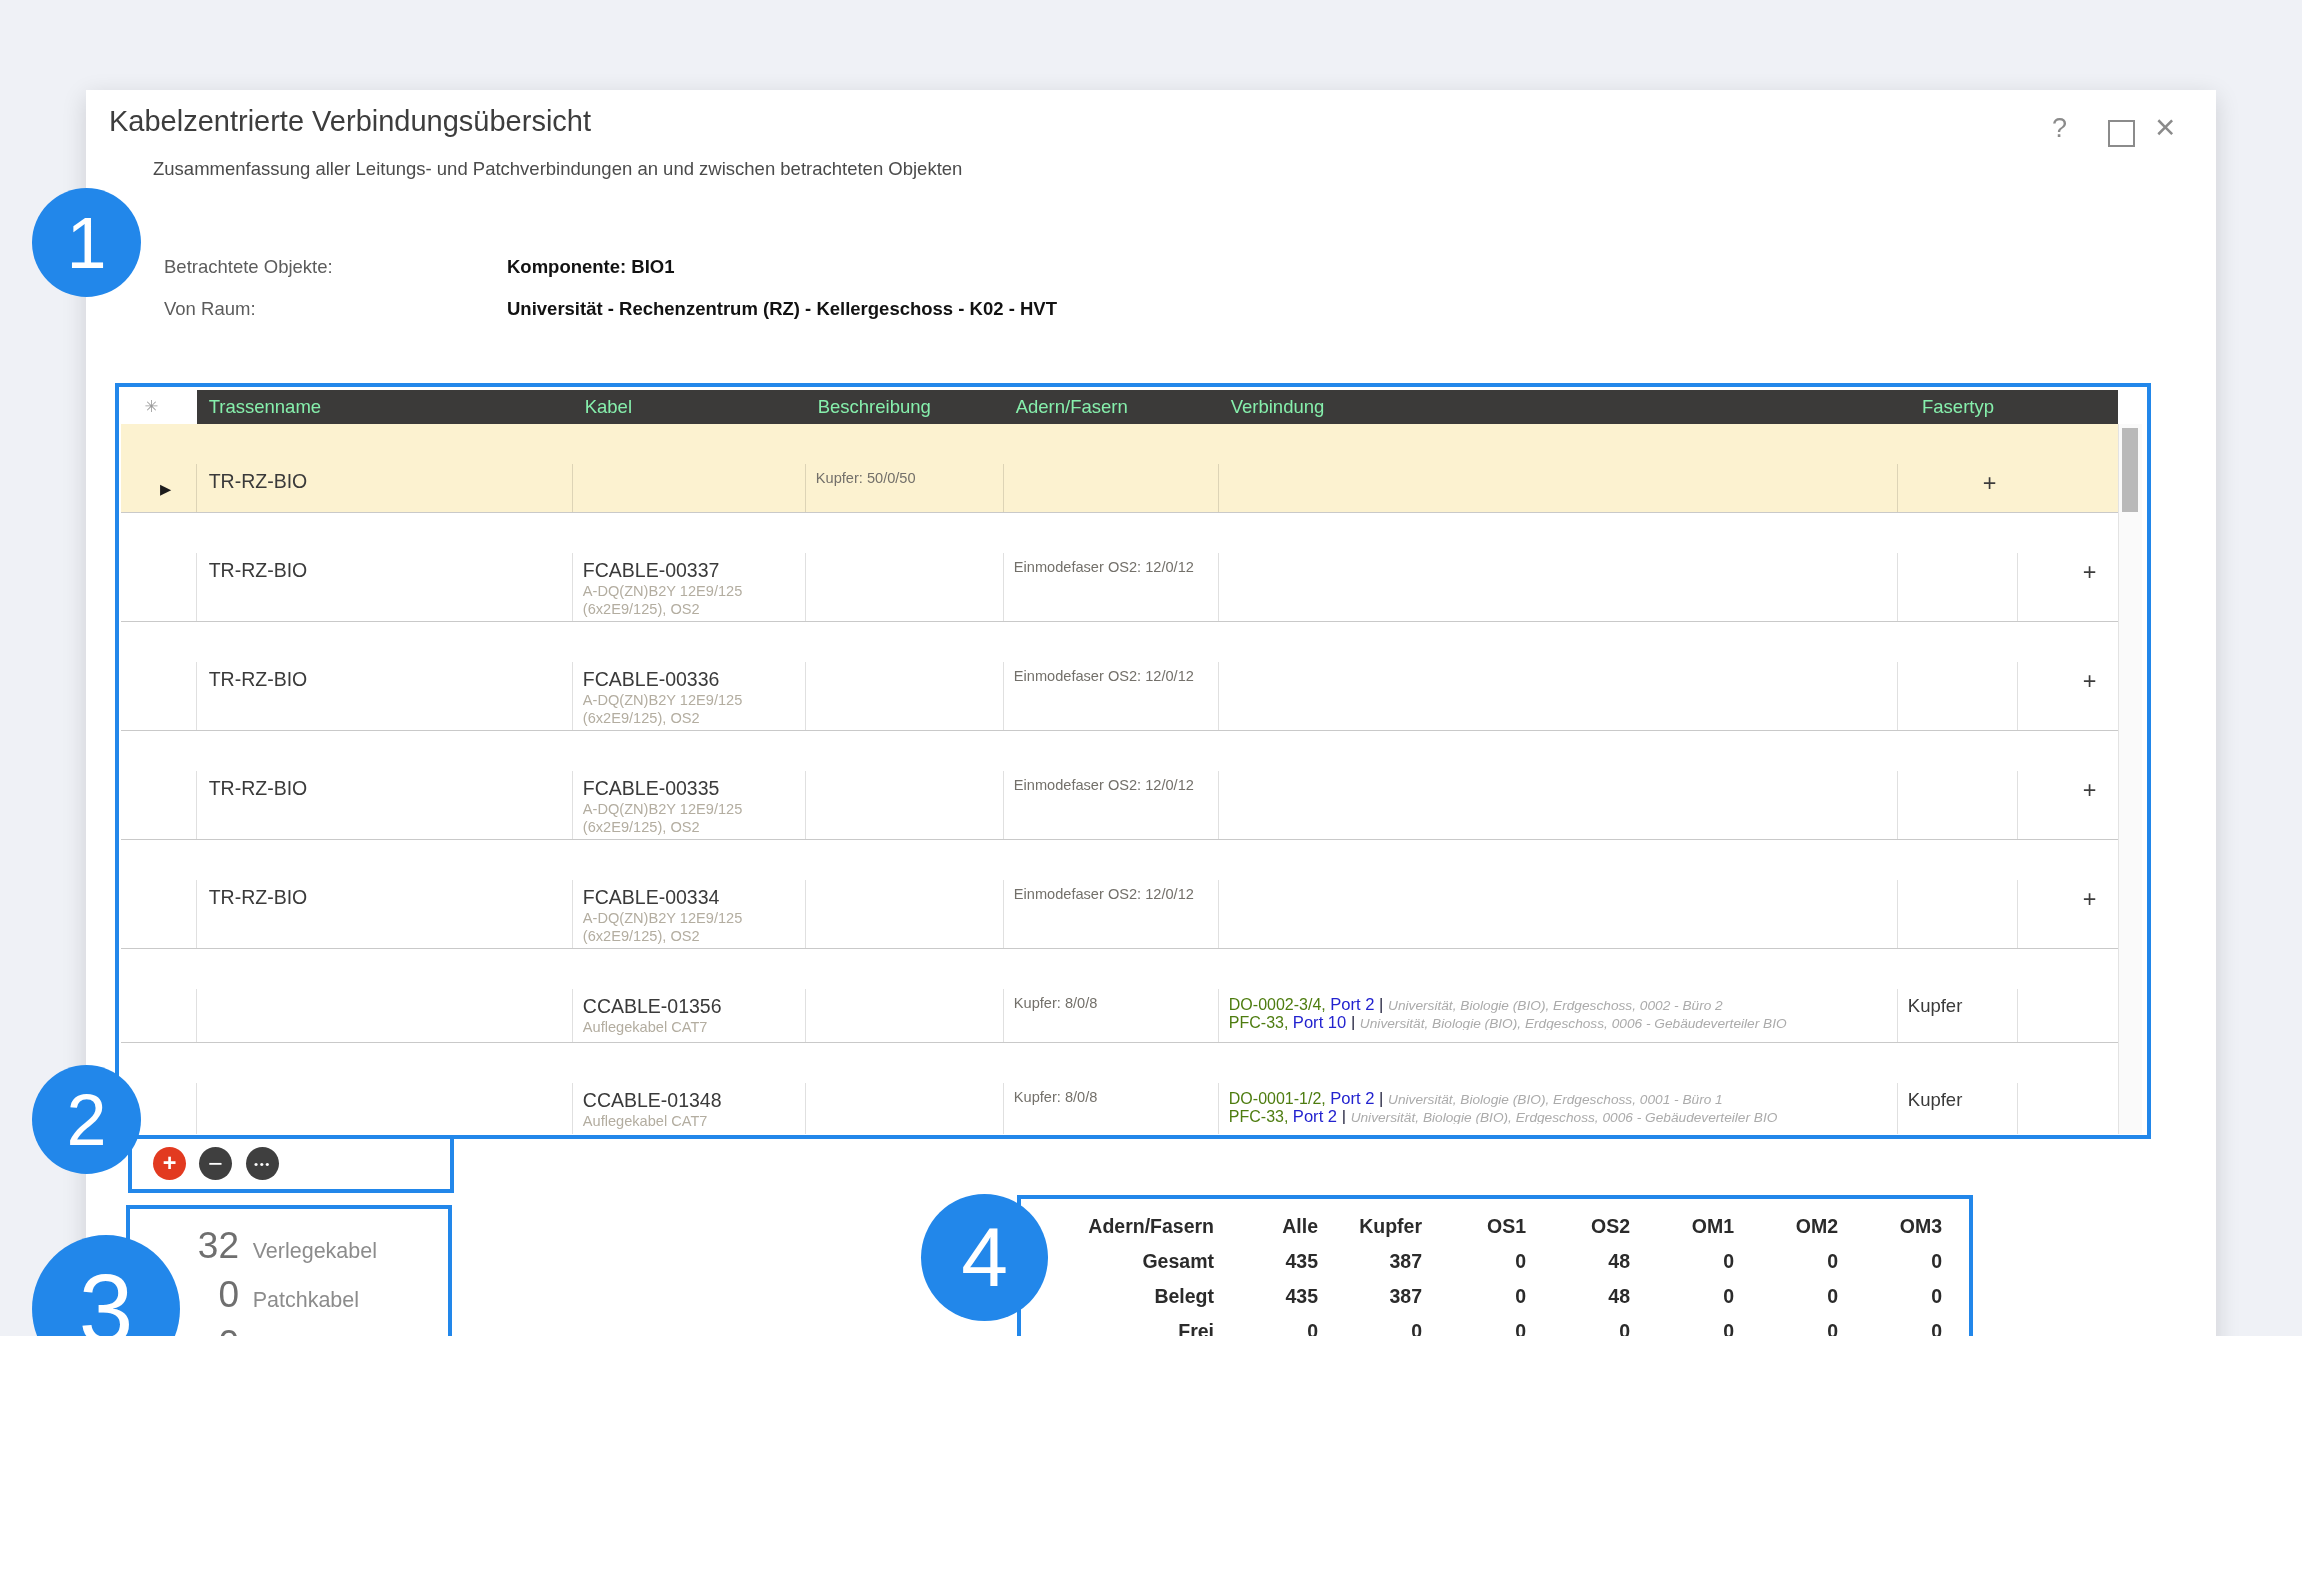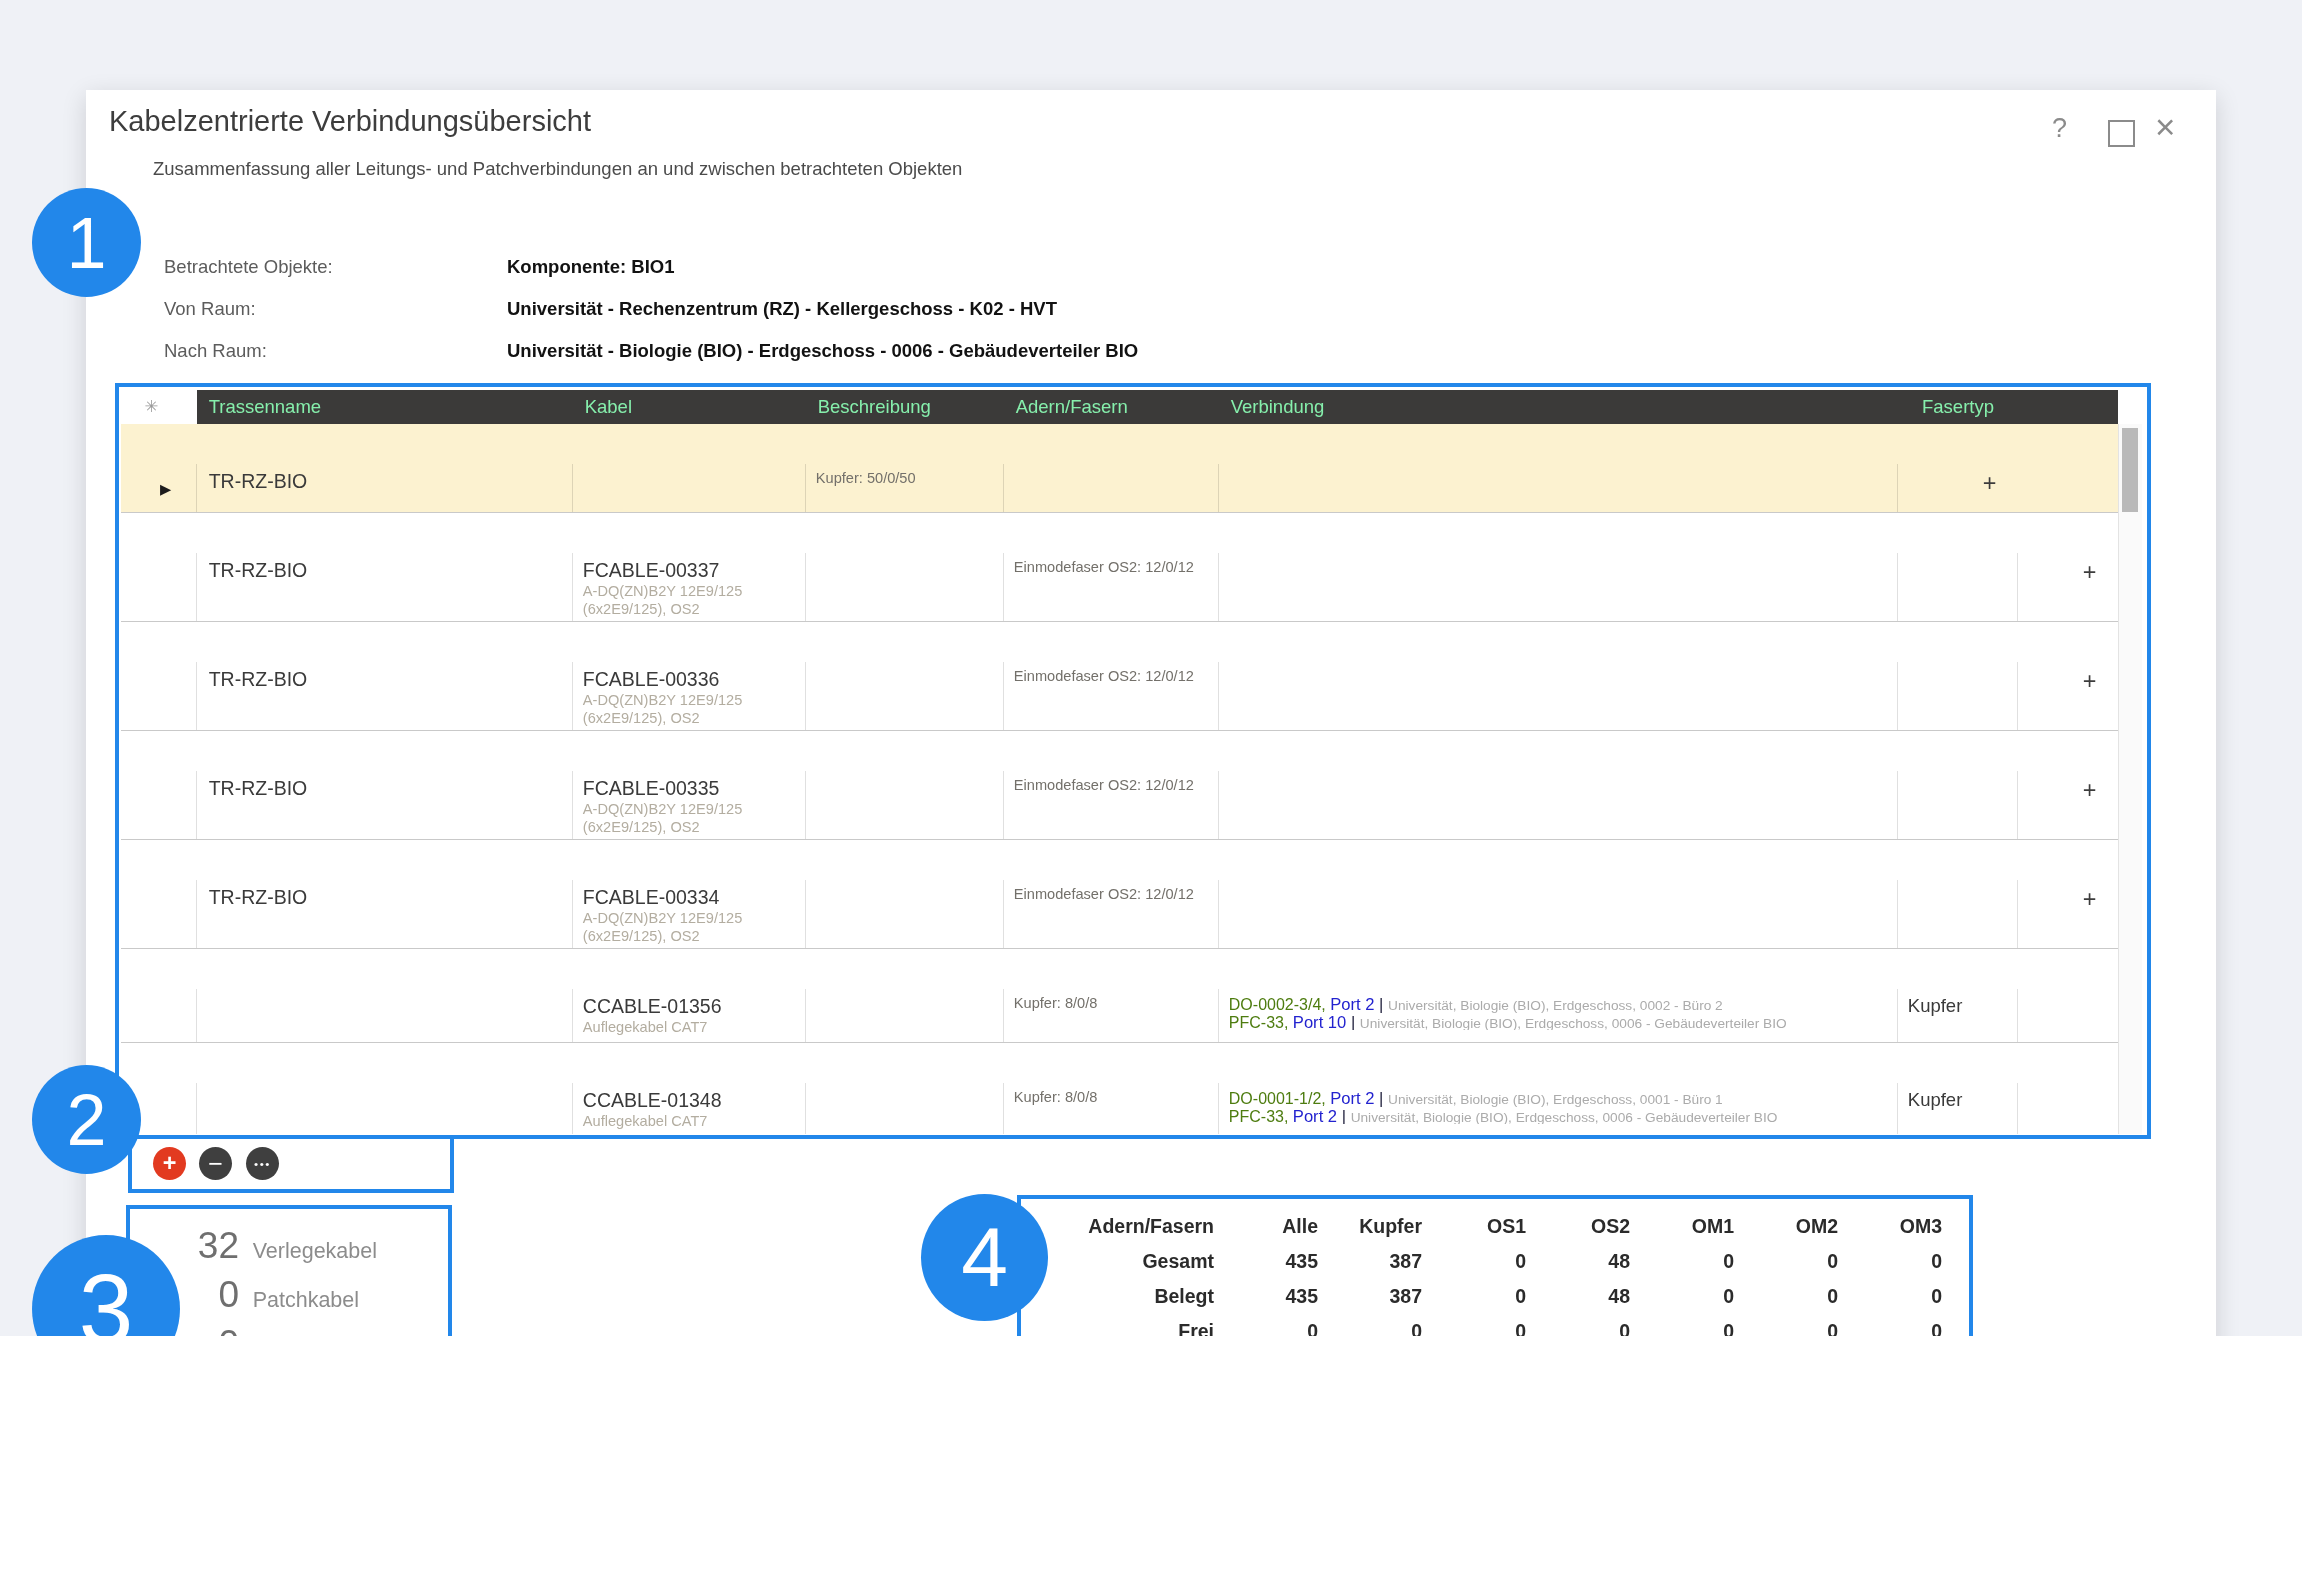--- a/index.html
+++ b/index.html
@@ -40,21 +40,21 @@
   .c-trasse{font-size:19.5px;color:#3a3a3a;padding-left:11.7px;}
   .c-kabel{display:flex;flex-direction:column;justify-content:space-between;}
   .kname{font-size:19.5px;color:#3a3a3a;}
   .ktype{font-size:14.6px;color:#b3ada0;line-height:1.25;padding-bottom:2px;}
   .adern{font-size:14.6px;color:#73706a;}
   .c-verb{display:flex;flex-direction:column;justify-content:space-between;padding-bottom:11.7px;}
   .vline{white-space:nowrap;overflow:hidden;}
   .vdev{font-size:16px;color:#4d7c0f;}
   .vport{font-size:16.6px;color:#2222cf;}
   .vsep{font-size:16.6px;color:#23233f;}
-  .vloc{font-size:13.7px;color:#ababab;}
+  .vloc{font-size:13.7px;color:#ababab;font-style:italic;}
   .c-faser{font-size:18.5px;color:#3a3a3a;}
   .c-plus{font-size:23.4px;color:#3c3c3c;text-align:right;padding-right:21.5px;padding-top:5.9px;}
   .grid-scroll{width:23.4px;background:#fafafa;border-left:1px solid #e3e3e3;position:relative;
                margin-top:34px;height:710px;}
   .thumb{position:absolute;left:2.9px;top:3.9px;width:16.6px;height:84px;background:#b9b9b9;}
 
   
   .abox{position:absolute;border:4.9px solid #2287ea;box-sizing:border-box;pointer-events:none;}
   .box1{left:115px;top:383px;width:2036px;height:756px;}
   .box2{left:128px;top:1135px;width:326px;height:58px;}
@@ -109,24 +109,20 @@
 
   <div class="info">
     <div class="inforow">
       <div class="ilabel">Betrachtete Objekte:</div>
       <div class="ivalue">Komponente: BIO1</div>
     </div>
     <div class="inforow">
       <div class="ilabel">Von Raum:</div>
       <div class="ivalue">Universität - Rechenzentrum (RZ) - Kellergeschoss - K02 - HVT</div>
     </div>
-    <div class="inforow">
-      <div class="ilabel">Nach Raum:</div>
-      <div class="ivalue">Universität - Biologie (BIO) - Erdgeschoss - 0006 - Gebäudeverteiler BIO</div>
-    </div>
   </div>
 
   <div class="grid">
     <div class="grid-main">
       <div class="ghead">
         <div class="hcell hsel">✳</div>
         <div class="hcell">Trassenname</div>
         <div class="hcell">Kabel</div>
         <div class="hcell">Beschreibung</div>
         <div class="hcell">Adern/Fasern</div>

